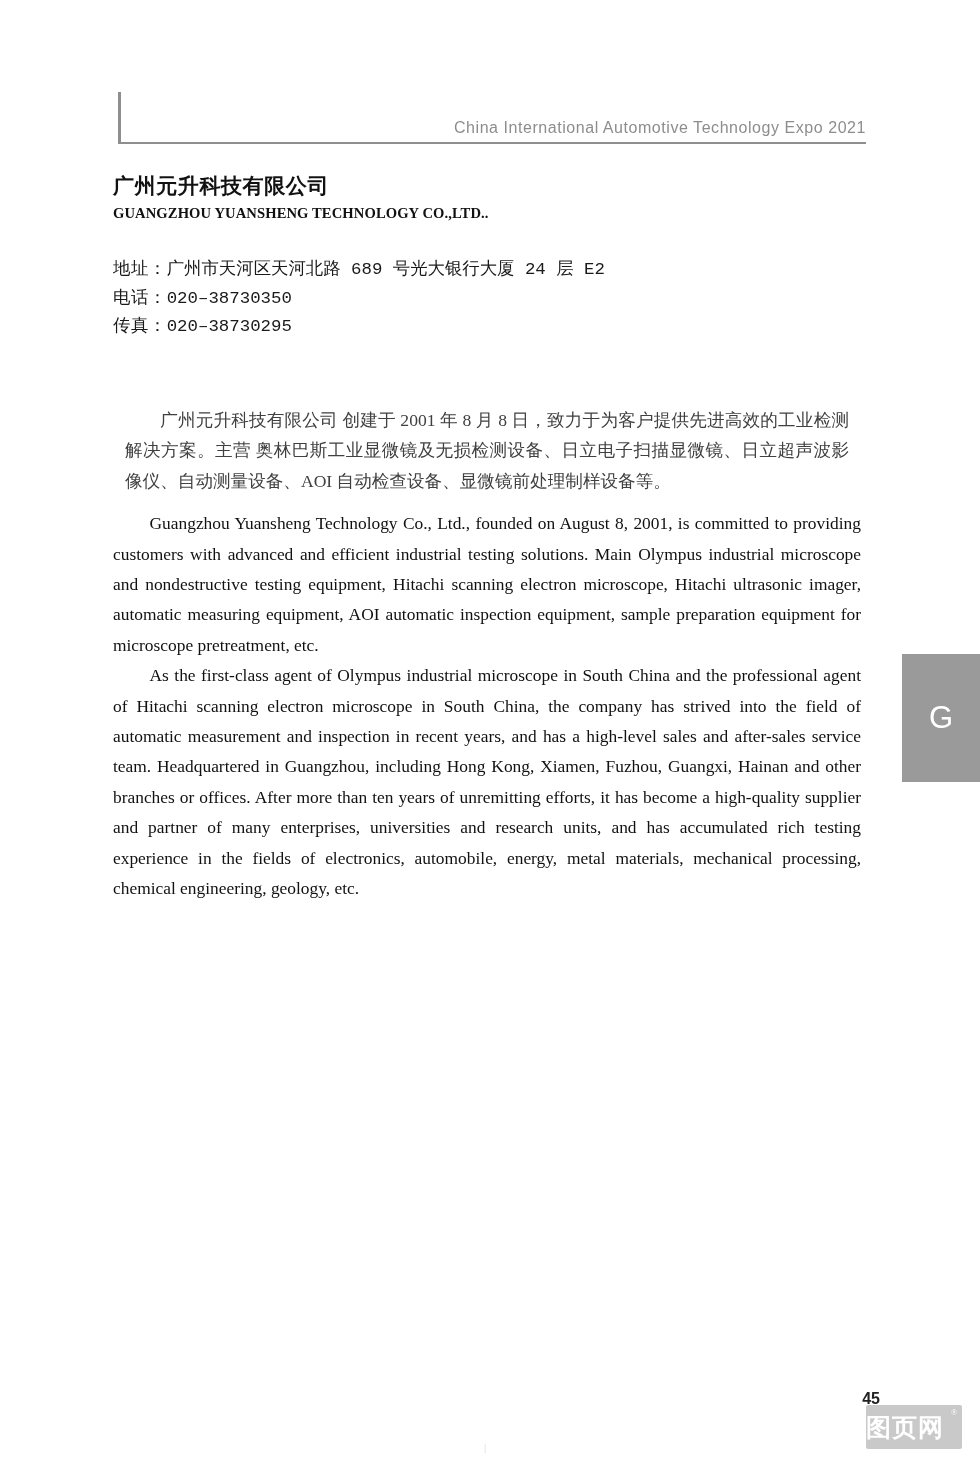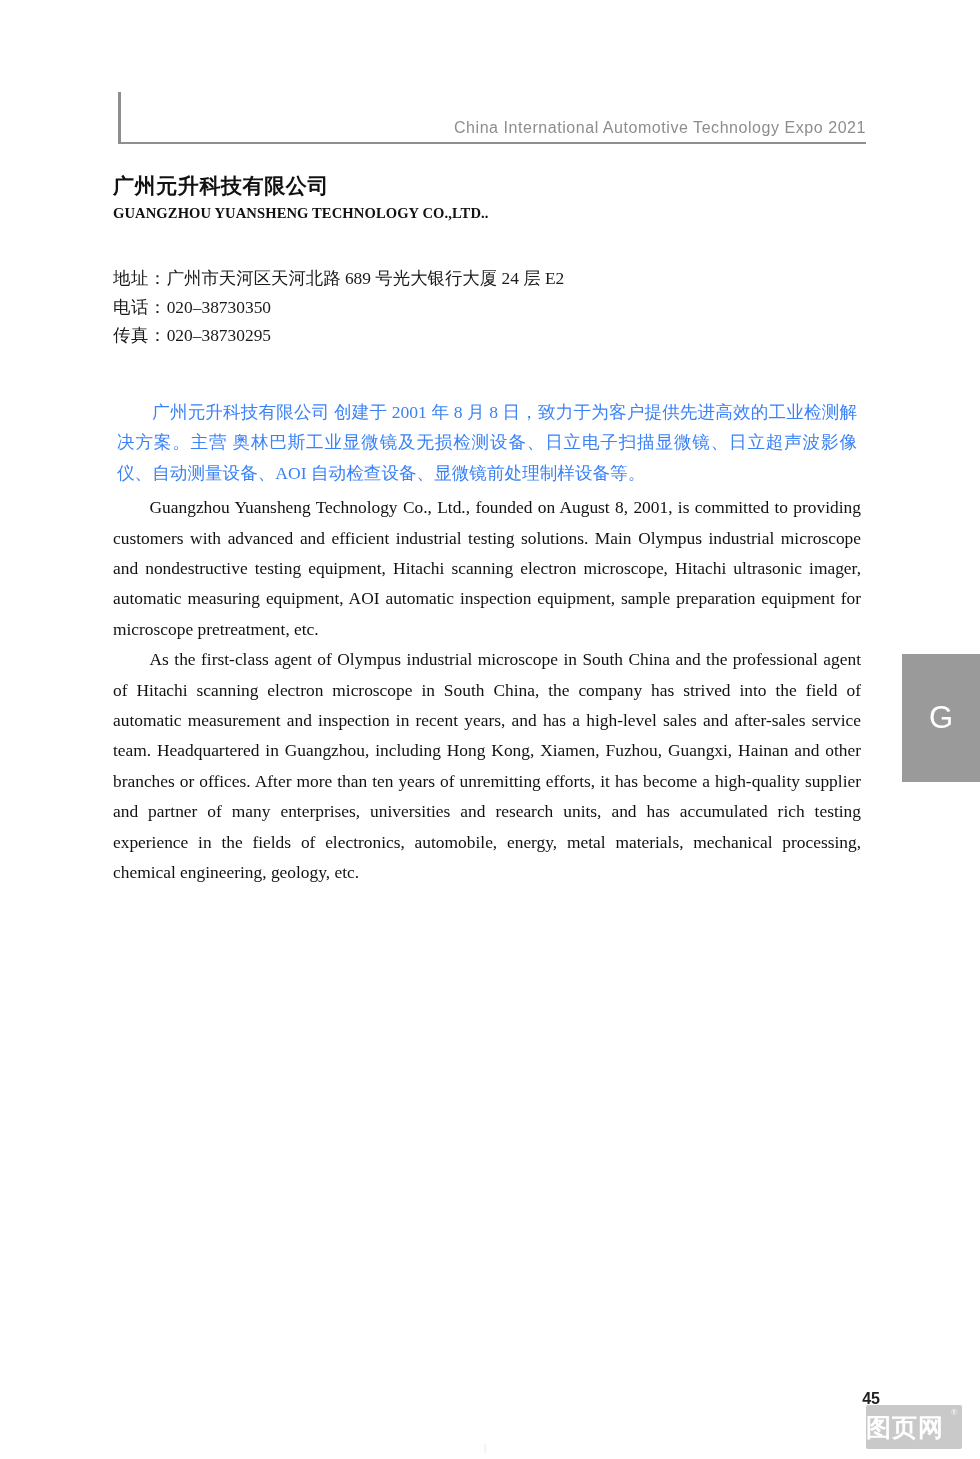--- a/index.html
+++ b/index.html
@@ -88,22 +88,23 @@
     font-weight: bold;
     font-size: 14.6px;
     letter-spacing: 0.1px;
     color: #111;
   }
 
   
   .contact {
     position: absolute;
     left: 113px;
-    top: 264px;
+    top: 256px;
     width: 700px;
+    font-family: Liberation Mono, monospace;
   }
   .contact-line {
     font-size: 17.4px;
     line-height: 28.6px;
     color: #1a1a1a;
     white-space: nowrap;
   }
   .contact-line .label {
     letter-spacing: 0.5px;
   }
@@ -112,27 +113,27 @@
   }
 
   
   .body-block {
     position: absolute;
     left: 113px;
     top: 393px;
     width: 748px;
   }
   p.zh {
-    margin: 4px;
+    margin: 12px;
     font-size: 17.6px;
     line-height: 30.4px;
     text-align: justify;
     text-justify: inter-ideograph;
     text-indent: 2em;
-    color: #3b82f6;
+    color: #404040;
   }
   p.en {
     margin: 0;
     font-size: 17.4px;
     line-height: 30.4px;
     text-align: justify;
     text-indent: 2.1em;
     color: #111;
   }
   p.zh + p.zh { margin-top: 0; }

